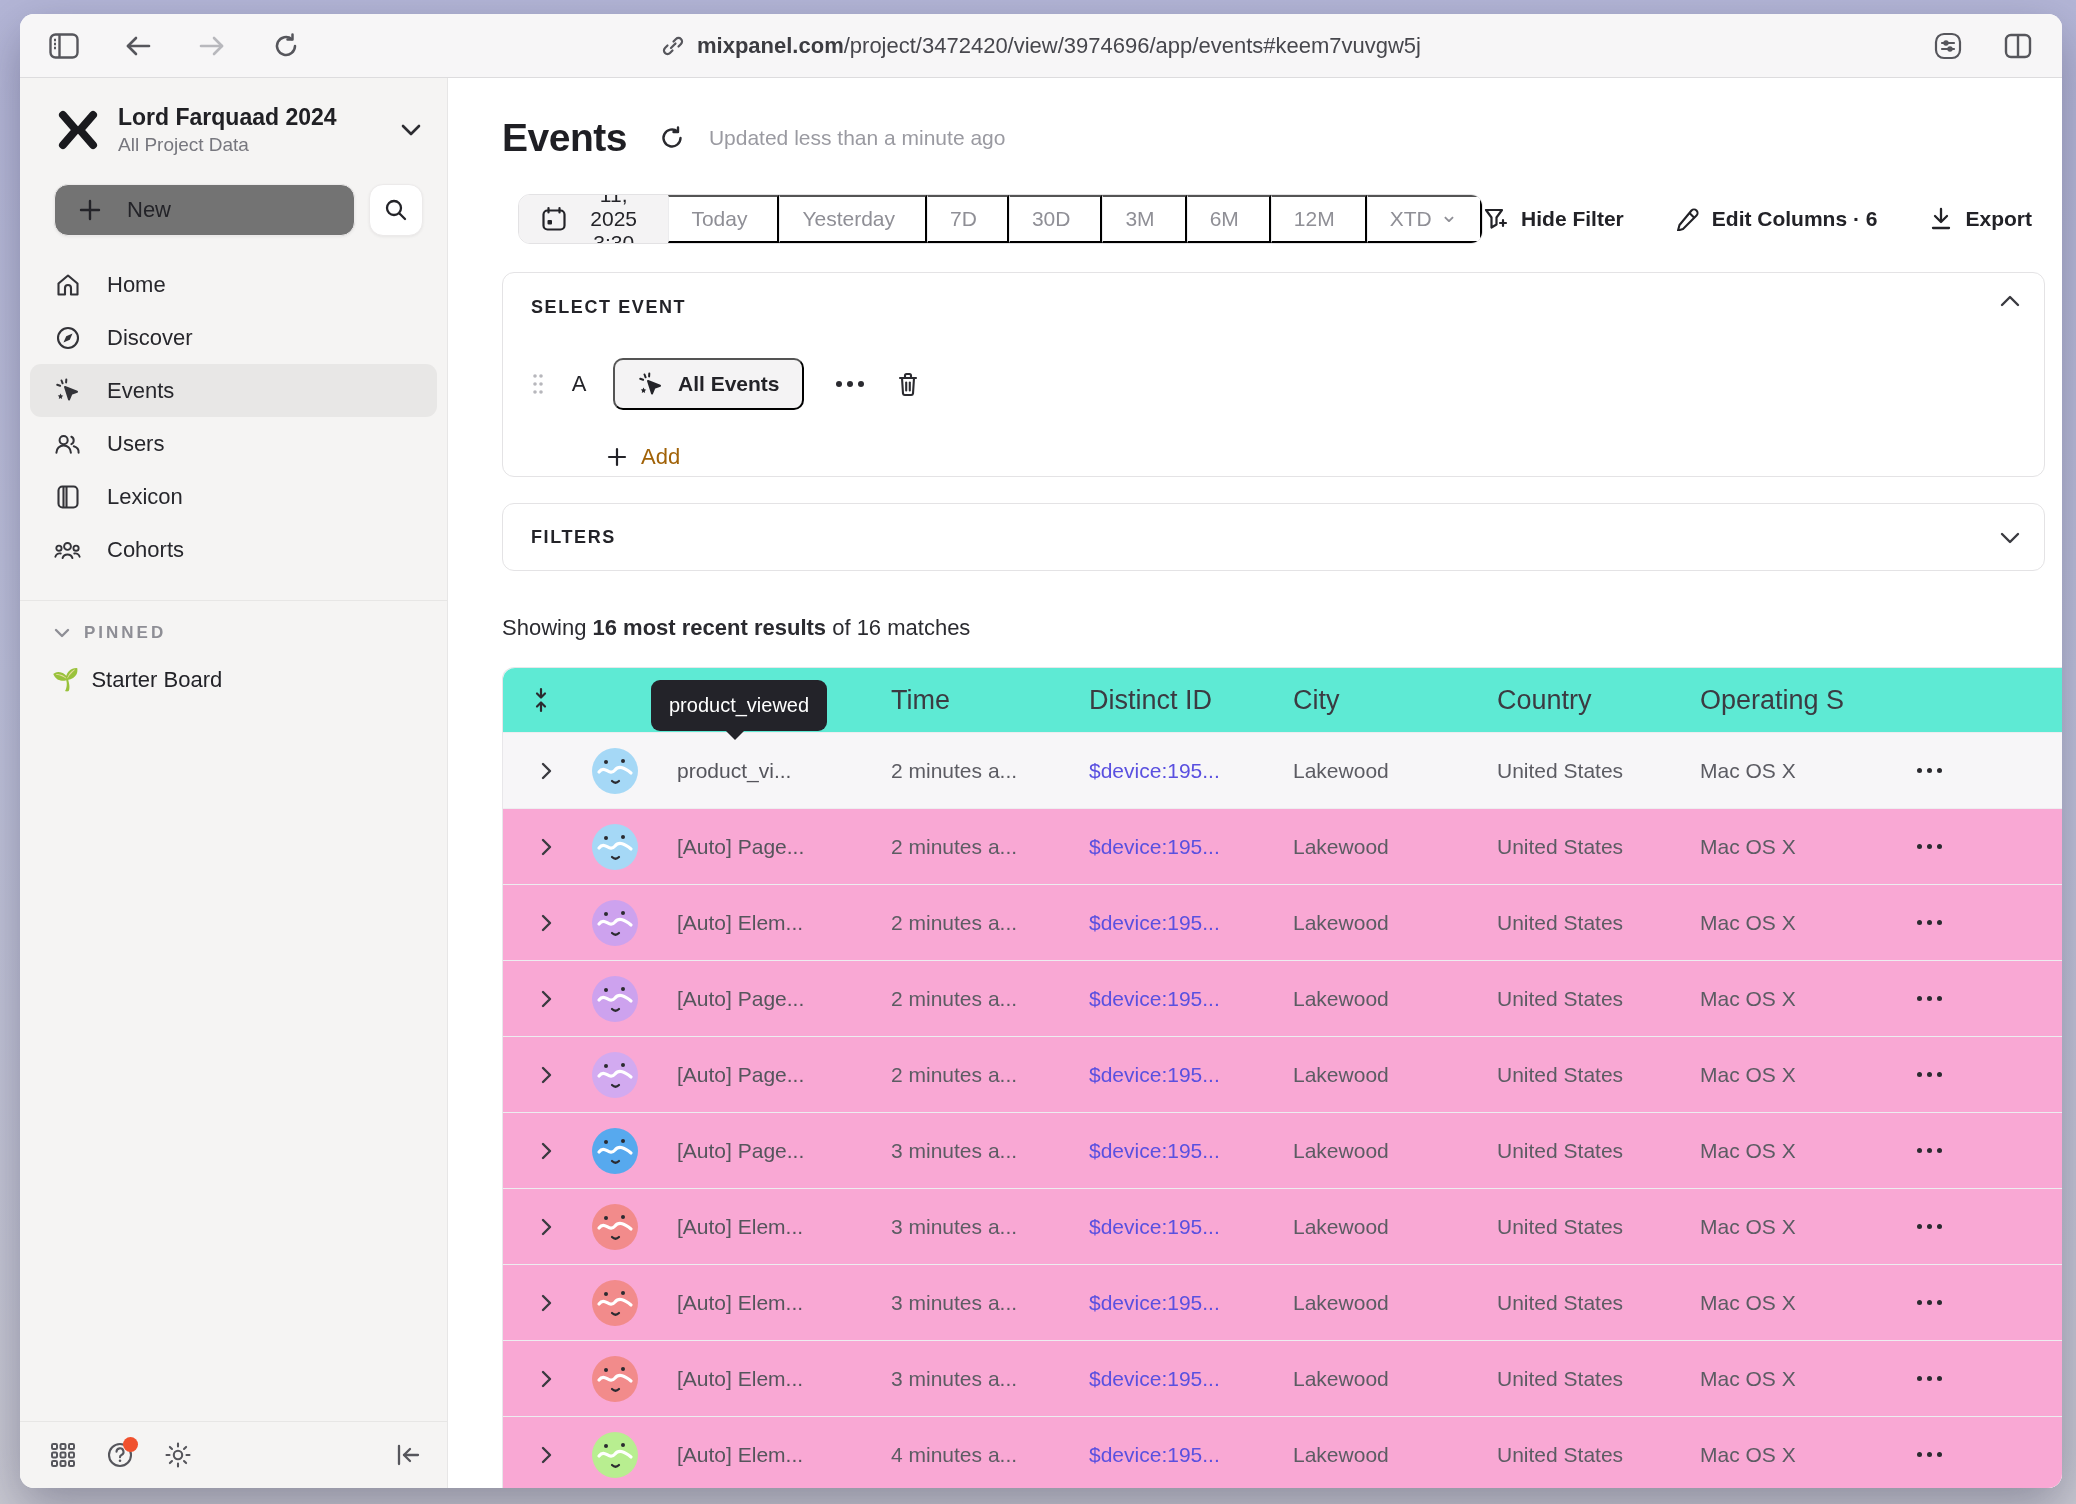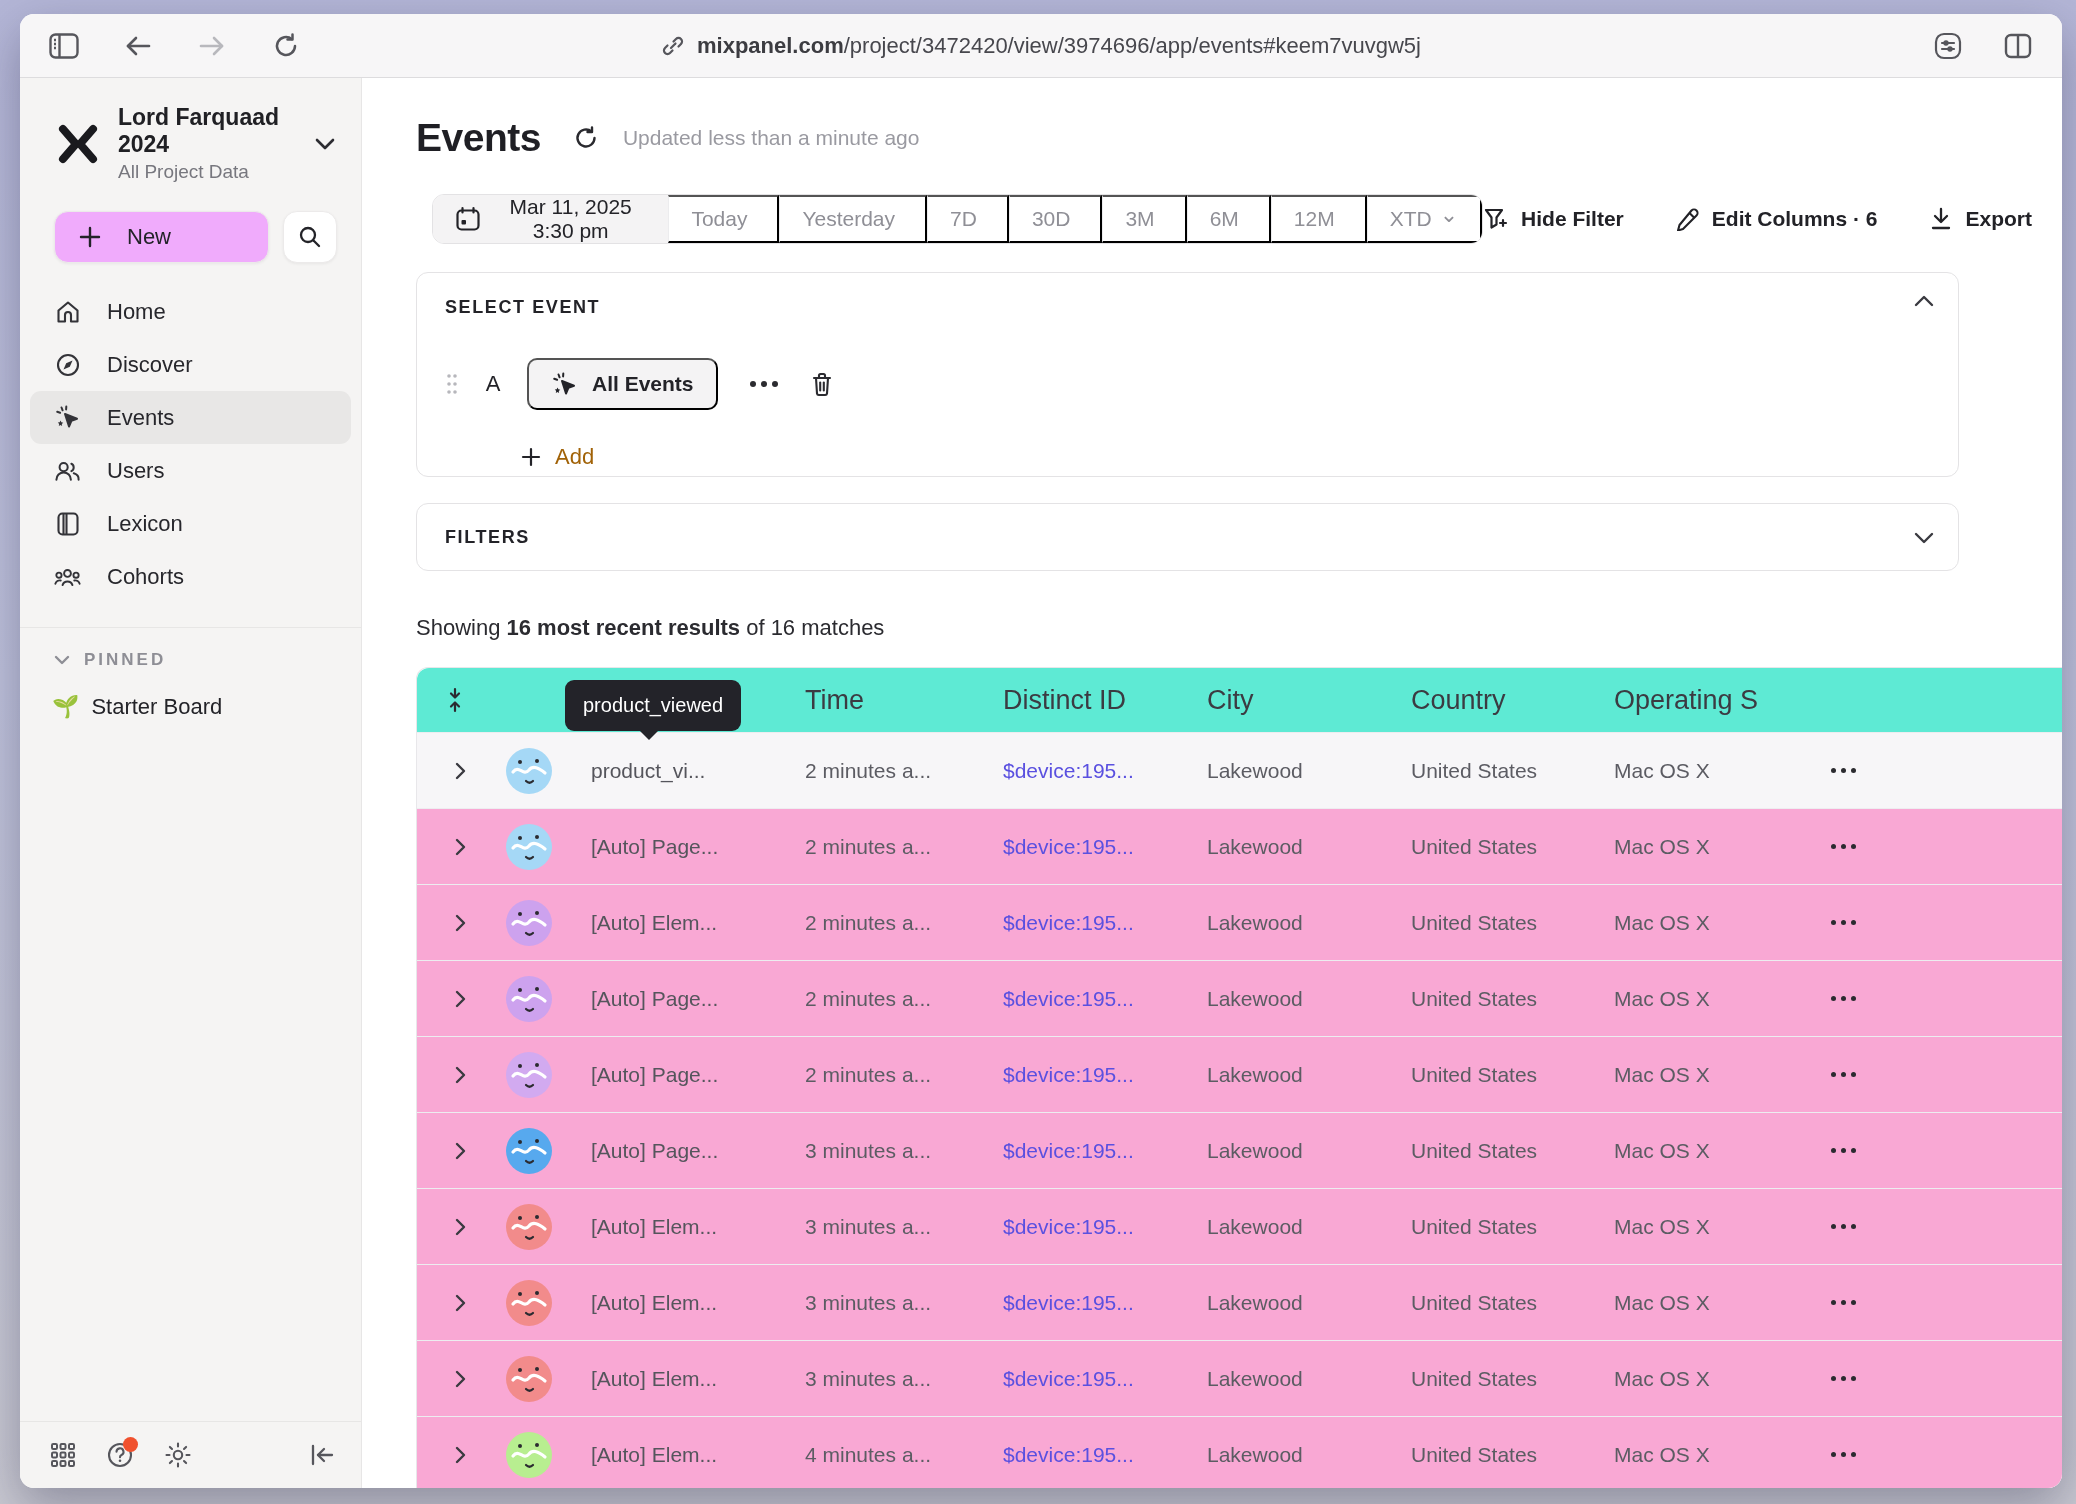--- a/index.html
+++ b/index.html
@@ -25,32 +25,32 @@
     border:none; background:transparent; color:#56565c; cursor:default; }
   .tb-btn.disabled { color:#b8b8bd; }
   .urlbox { position:absolute; left:50%; top:0; height:100%; transform:translateX(-50%);
     display:flex; align-items:center; gap:12px; font-size:22px; color:#3c3c41; white-space:nowrap; }
   .urlbox .host { font-weight:700; }
   .urlbox .path { font-weight:400; color:#47474d; }
   .tb-right { position:absolute; right:22px; top:0; height:100%; display:flex; align-items:center; gap:26px; color:#56565c; }
   
   .app { flex:1; display:flex; min-height:0; }
   .sidebar {
-    width:342px; flex:0 0 auto; background:#f5f4f3; border-right:1px solid #e7e6e6;
+    width:428px; flex:0 0 auto; background:#f5f4f3; border-right:1px solid #e7e6e6;
     display:flex; flex-direction:column; position:relative;
   }
   .workspace { display:flex; align-items:center; gap:16px; padding:26px 20px 0 34px; }
   .ws-logo { width:48px; height:48px; flex:0 0 auto; display:flex; align-items:center; justify-content:center; }
   .ws-meta { flex:1; min-width:0; }
   .ws-name { font-size:23px; font-weight:700; color:#202024; }
   .ws-sub { font-size:19px; color:#77777e; margin-top:3px; }
   .ws-chev { color:#2c2c31; margin-right:6px; }
   .newrow { display:flex; align-items:center; gap:14px; padding:28px 24px 0 34px; }
   .new-btn {
-    flex:1; height:52px; background:#f0abfc; border:1px solid #eceaea; border-radius:14px;
+    flex:1; height:52px; background:#737373; border:1px solid #eceaea; border-radius:14px;
     box-shadow:0 1px 3px rgba(0,0,0,.06);
     display:flex; align-items:center; gap:26px; padding:0 24px;
     font-size:22px; font-weight:500; color:#232328;
   }
   .search-btn {
     width:54px; height:52px; background:#fff; border:1px solid #eceaea; border-radius:14px;
     box-shadow:0 1px 3px rgba(0,0,0,.06); display:flex; align-items:center; justify-content:center; color:#232328;
   }
   .nav { margin-top:22px; padding:0 10px; }
   .nav-item {

